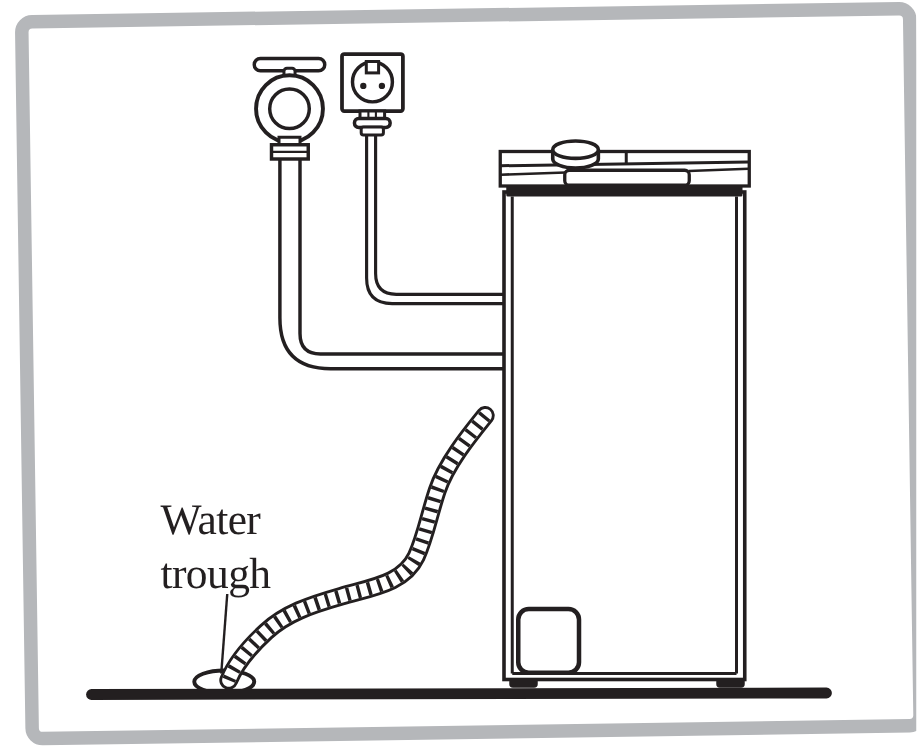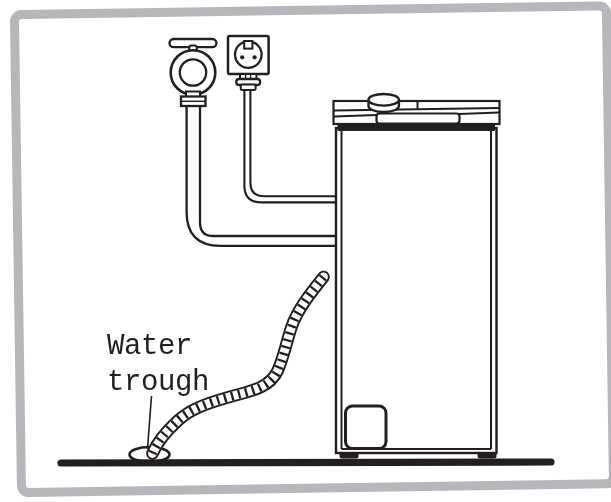--- a/index.html
+++ b/index.html
@@ -6,21 +6,21 @@
     --line:#231f20;
     --frame:#b5b7ba;
     --background:#ffffff;
   }
   html,body{margin:0;padding:0;background:#fff;}
   .stage{
     position:relative;
     width:611px;height:502px;
     background:var(--background);
     overflow:hidden;
-    font-family:Liberation Mono, monospace;
+    font-family:Liberation Serif, serif;
   }
   .stage svg{position:absolute;inset:0;display:block;}
   .lbl{
     position:absolute;
     left:107px;top:329px;
     font-size:29px;
     line-height:36px;
     letter-spacing:-0.4px;
     color:var(--line);
     white-space:pre-line;

